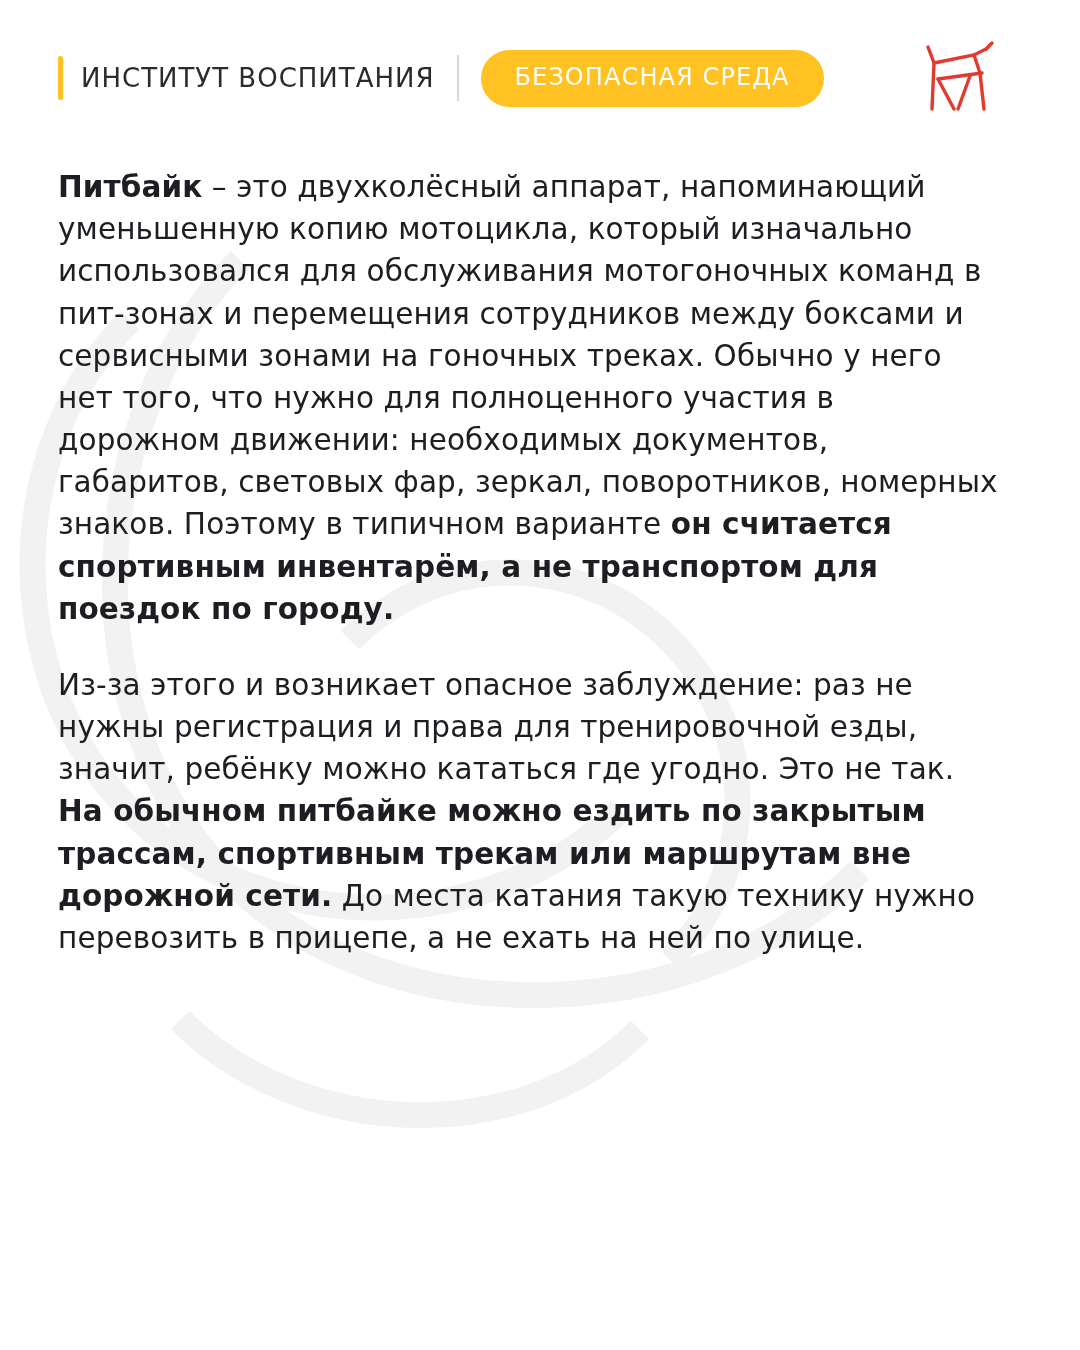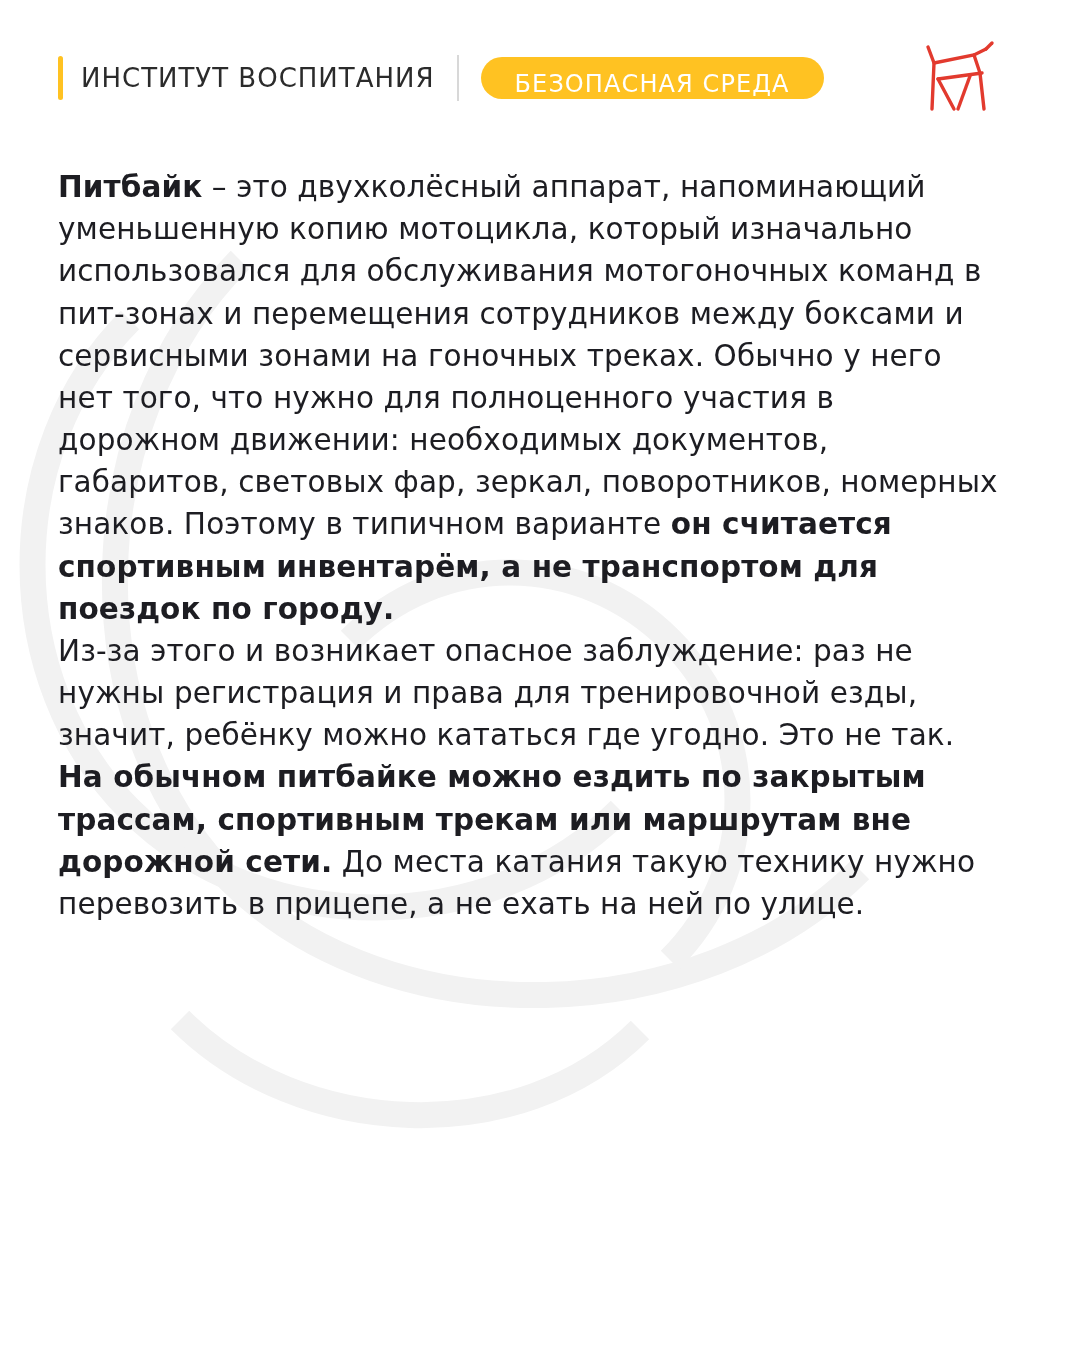--- a/index.html
+++ b/index.html
@@ -67,21 +67,21 @@
     margin: 0 22px;
     flex: 0 0 auto;
   }
   .pill {
     background: #FFC222;
     color: #ffffff;
     font-size: 24px;
     letter-spacing: 1.1px;
     font-weight: 500;
     border-radius: 30px;
-    padding: 13px 34px 1px 34px;
+    padding: 13px 34px 16px 34px;
     white-space: nowrap;
   }
   .logo-mark {
     margin-left: auto;
     width: 88px;
     height: 78px;
     flex: 0 0 auto;
   }
   .logo-mark svg { width: 100%; height: 100%; display: block; }
 
@@ -97,20 +97,21 @@
     max-width: 1000px;
   }
 
   
   .body-copy { max-width: 960px; }
   .para {
     color: #1d1d22;
     font-size: 29.5px;
     line-height: 1.43;
     letter-spacing: 0.1px;
+    margin-bottom: 34px;
   }
   .para:last-child { margin-bottom: 0; }
   .para b { font-weight: 700; }
 </style>
 </head>
 <body>
 
 <div class="bg-watermark">
   <svg viewBox="0 0 1150 1150" xmlns="http://www.w3.org/2000/svg" aria-hidden="true">
     <g fill="none" stroke="#f2f2f2" stroke-width="26">

